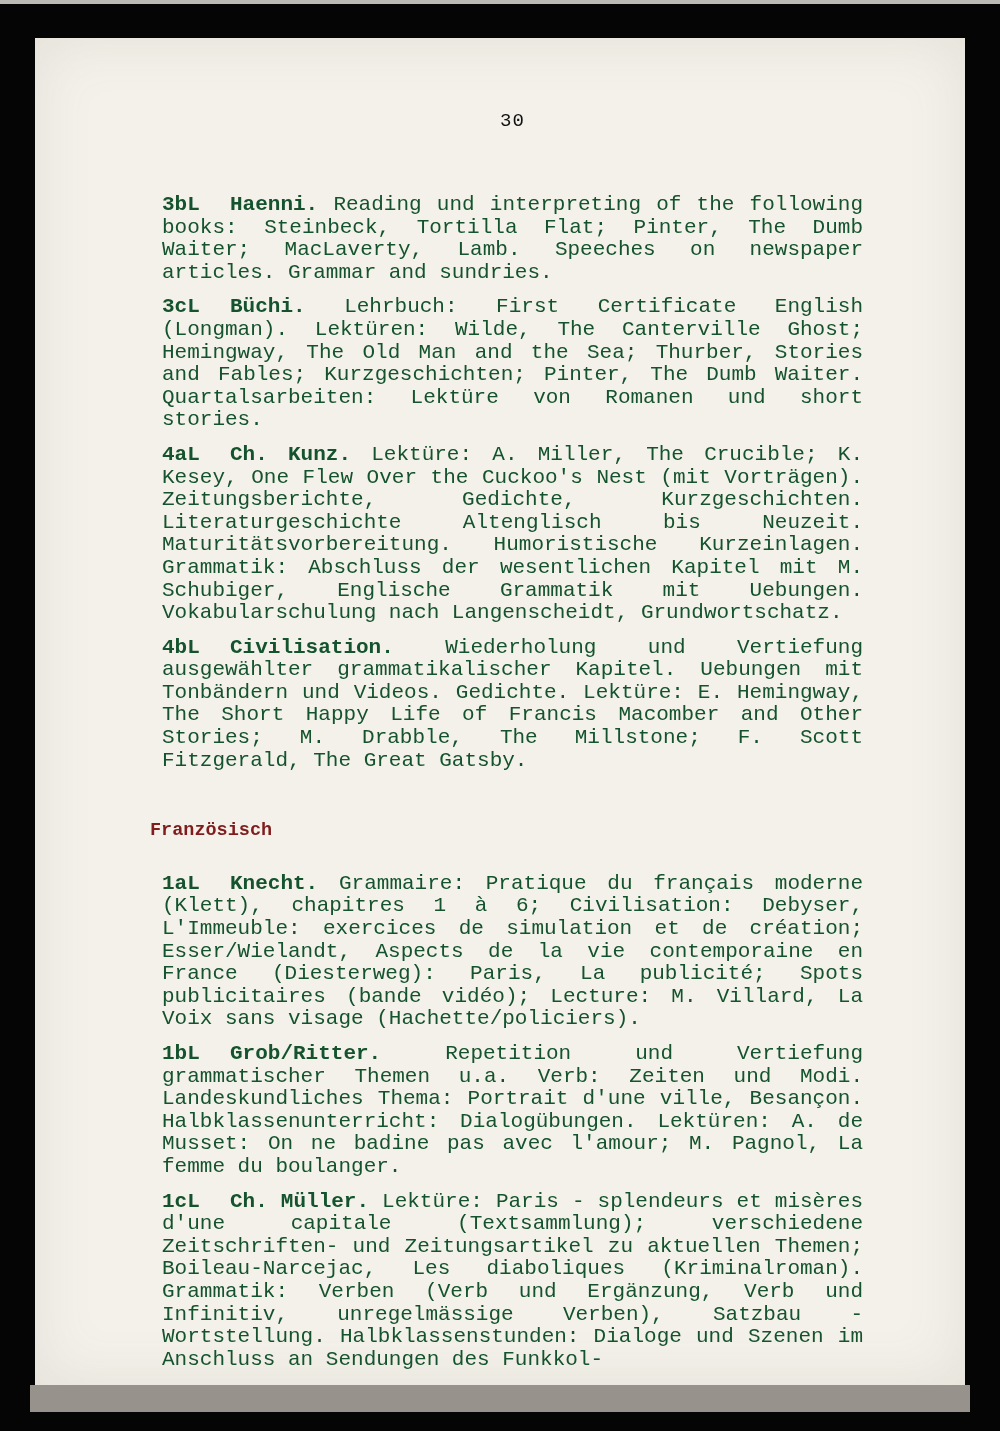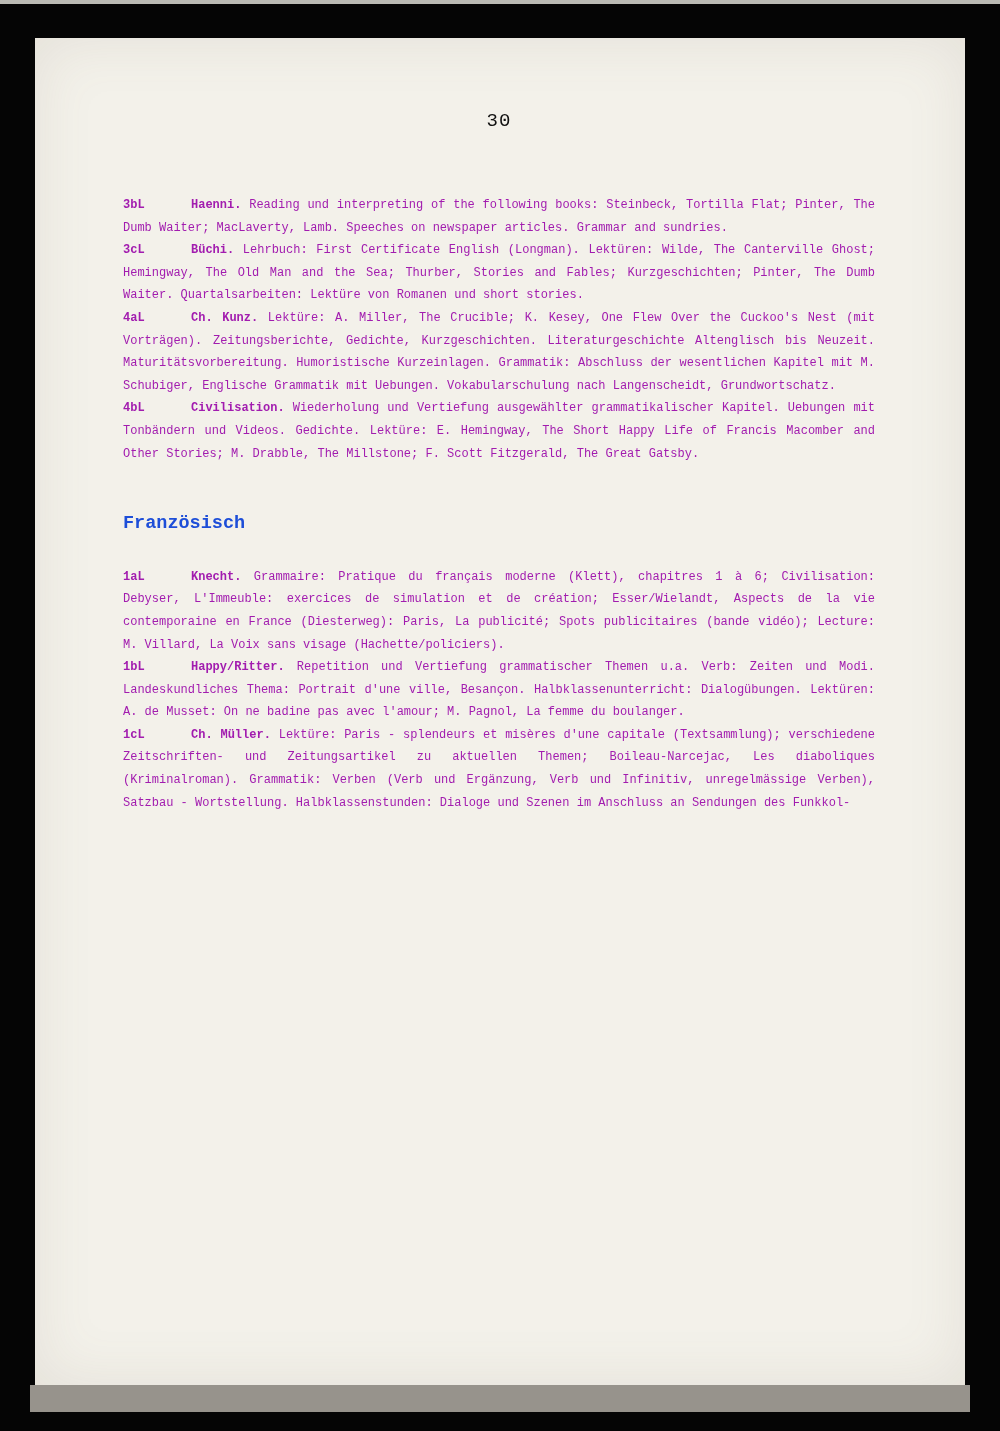--- a/index.html
+++ b/index.html
@@ -22,51 +22,51 @@
   .page {
     position: absolute;
     left: 35px;
     top: 38px;
     width: 930px;
     height: 1347px;
     background: #f3f1ea;
     box-shadow: inset 0 0 60px rgba(120,110,90,0.12);
   }
   .content {
-    padding: 72px 90px 0 88px;
+    padding: 72px 90px 0 115px;
     color: #0e0e0e;
   }
   .page-number {
     text-align: center;
     font-size: 19px;
     letter-spacing: 1px;
     color: #111;
     margin: 0 0 62px 0;
   }
   p.entry {
-    margin: 0;
-    font-size: 12px;
+    margin: 12px;
+    font-size: 21px;
     line-height: 22.6px;
     text-align: justify;
-    color: #a21caf;
+    color: #14532d;
   }
   .code {
     font-weight: bold;
     display: inline-block;
     min-width: 68px;
   }
   .teacher {
     font-weight: bold;
   }
   .section-heading {
     font-size: 18.5px;
     line-height: 22.6px;
     font-weight: bold;
     margin: 48px 0 30px 0;
-    color: #1d4ed8;
+    color: #7f1d1d;
   }
   .bottom-strip {
     position: absolute;
     left: 30px;
     top: 1385px;
     width: 940px;
     height: 27px;
     background: #97938c;
   }
   .top-sliver {
@@ -96,20 +96,20 @@
 
     <p class="entry"><span class="code">4aL</span><span class="teacher">Ch. Kunz.</span> <span>Lektüre: A. Miller, The Crucible; K. Kesey, One Flew Over the Cuckoo's Nest (mit Vorträgen). Zeitungsberichte, Gedichte, Kurzgeschichten. Literaturgeschichte Altenglisch bis Neuzeit. Maturitätsvorbereitung. Humoristische Kurzeinlagen. Grammatik: Abschluss der wesentlichen Kapitel mit M. Schubiger, Englische Grammatik mit Uebungen. Vokabularschulung nach Langenscheidt, Grundwortschatz.</span></p>
 
     <p class="entry"><span class="code">4bL</span><span class="teacher">Civilisation.</span> <span>Wiederholung und Vertiefung ausgewählter grammatikalischer Kapitel. Uebungen mit Tonbändern und Videos. Gedichte. Lektüre: E. Hemingway, The Short Happy Life of Francis Macomber and Other Stories; M. Drabble, The Millstone; F. Scott Fitzgerald, The Great Gatsby.</span></p>
 
 
     <h2 class="section-heading">Französisch</h2>
 
     <p class="entry"><span class="code">1aL</span><span class="teacher">Knecht.</span> <span>Grammaire: Pratique du français moderne (Klett), chapitres 1 à 6; Civilisation: Debyser, L'Immeuble: exercices de simulation et de création; Esser/Wielandt, Aspects de la vie contemporaine en France (Diesterweg): Paris, La publicité; Spots publicitaires (bande vidéo); Lecture: M. Villard, La Voix sans visage (Hachette/policiers).</span></p>
 
-    <p class="entry"><span class="code">1bL</span><span class="teacher">Happy/Ritter.</span> <span>Repetition und Vertiefung grammatischer Themen u.a. Verb: Zeiten und Modi. Landeskundliches Thema: Portrait d'une ville, Besançon. Halbklassenunterricht: Dialogübungen. Lektüren: A. de Musset: On ne badine pas avec l'amour; M. Pagnol, La femme du boulanger.</span></p>
+    <p class="entry"><span class="code">1bL</span><span class="teacher">Grob/Ritter.</span> <span>Repetition und Vertiefung grammatischer Themen u.a. Verb: Zeiten und Modi. Landeskundliches Thema: Portrait d'une ville, Besançon. Halbklassenunterricht: Dialogübungen. Lektüren: A. de Musset: On ne badine pas avec l'amour; M. Pagnol, La femme du boulanger.</span></p>
 
     <p class="entry"><span class="code">1cL</span><span class="teacher">Ch. Müller.</span> <span>Lektüre: Paris - splendeurs et misères d'une capitale (Textsammlung); verschiedene Zeitschriften- und Zeitungsartikel zu aktuellen Themen; Boileau-Narcejac, Les diaboliques (Kriminalroman). Grammatik: Verben (Verb und Ergänzung, Verb und Infinitiv, unregelmässige Verben), Satzbau - Wortstellung. Halbklassenstunden: Dialoge und Szenen im Anschluss an Sendungen des Funkkol-</span></p>
 
   </div>
 </div>
 
 <div class="bottom-strip"></div>
 
 </body></html>

